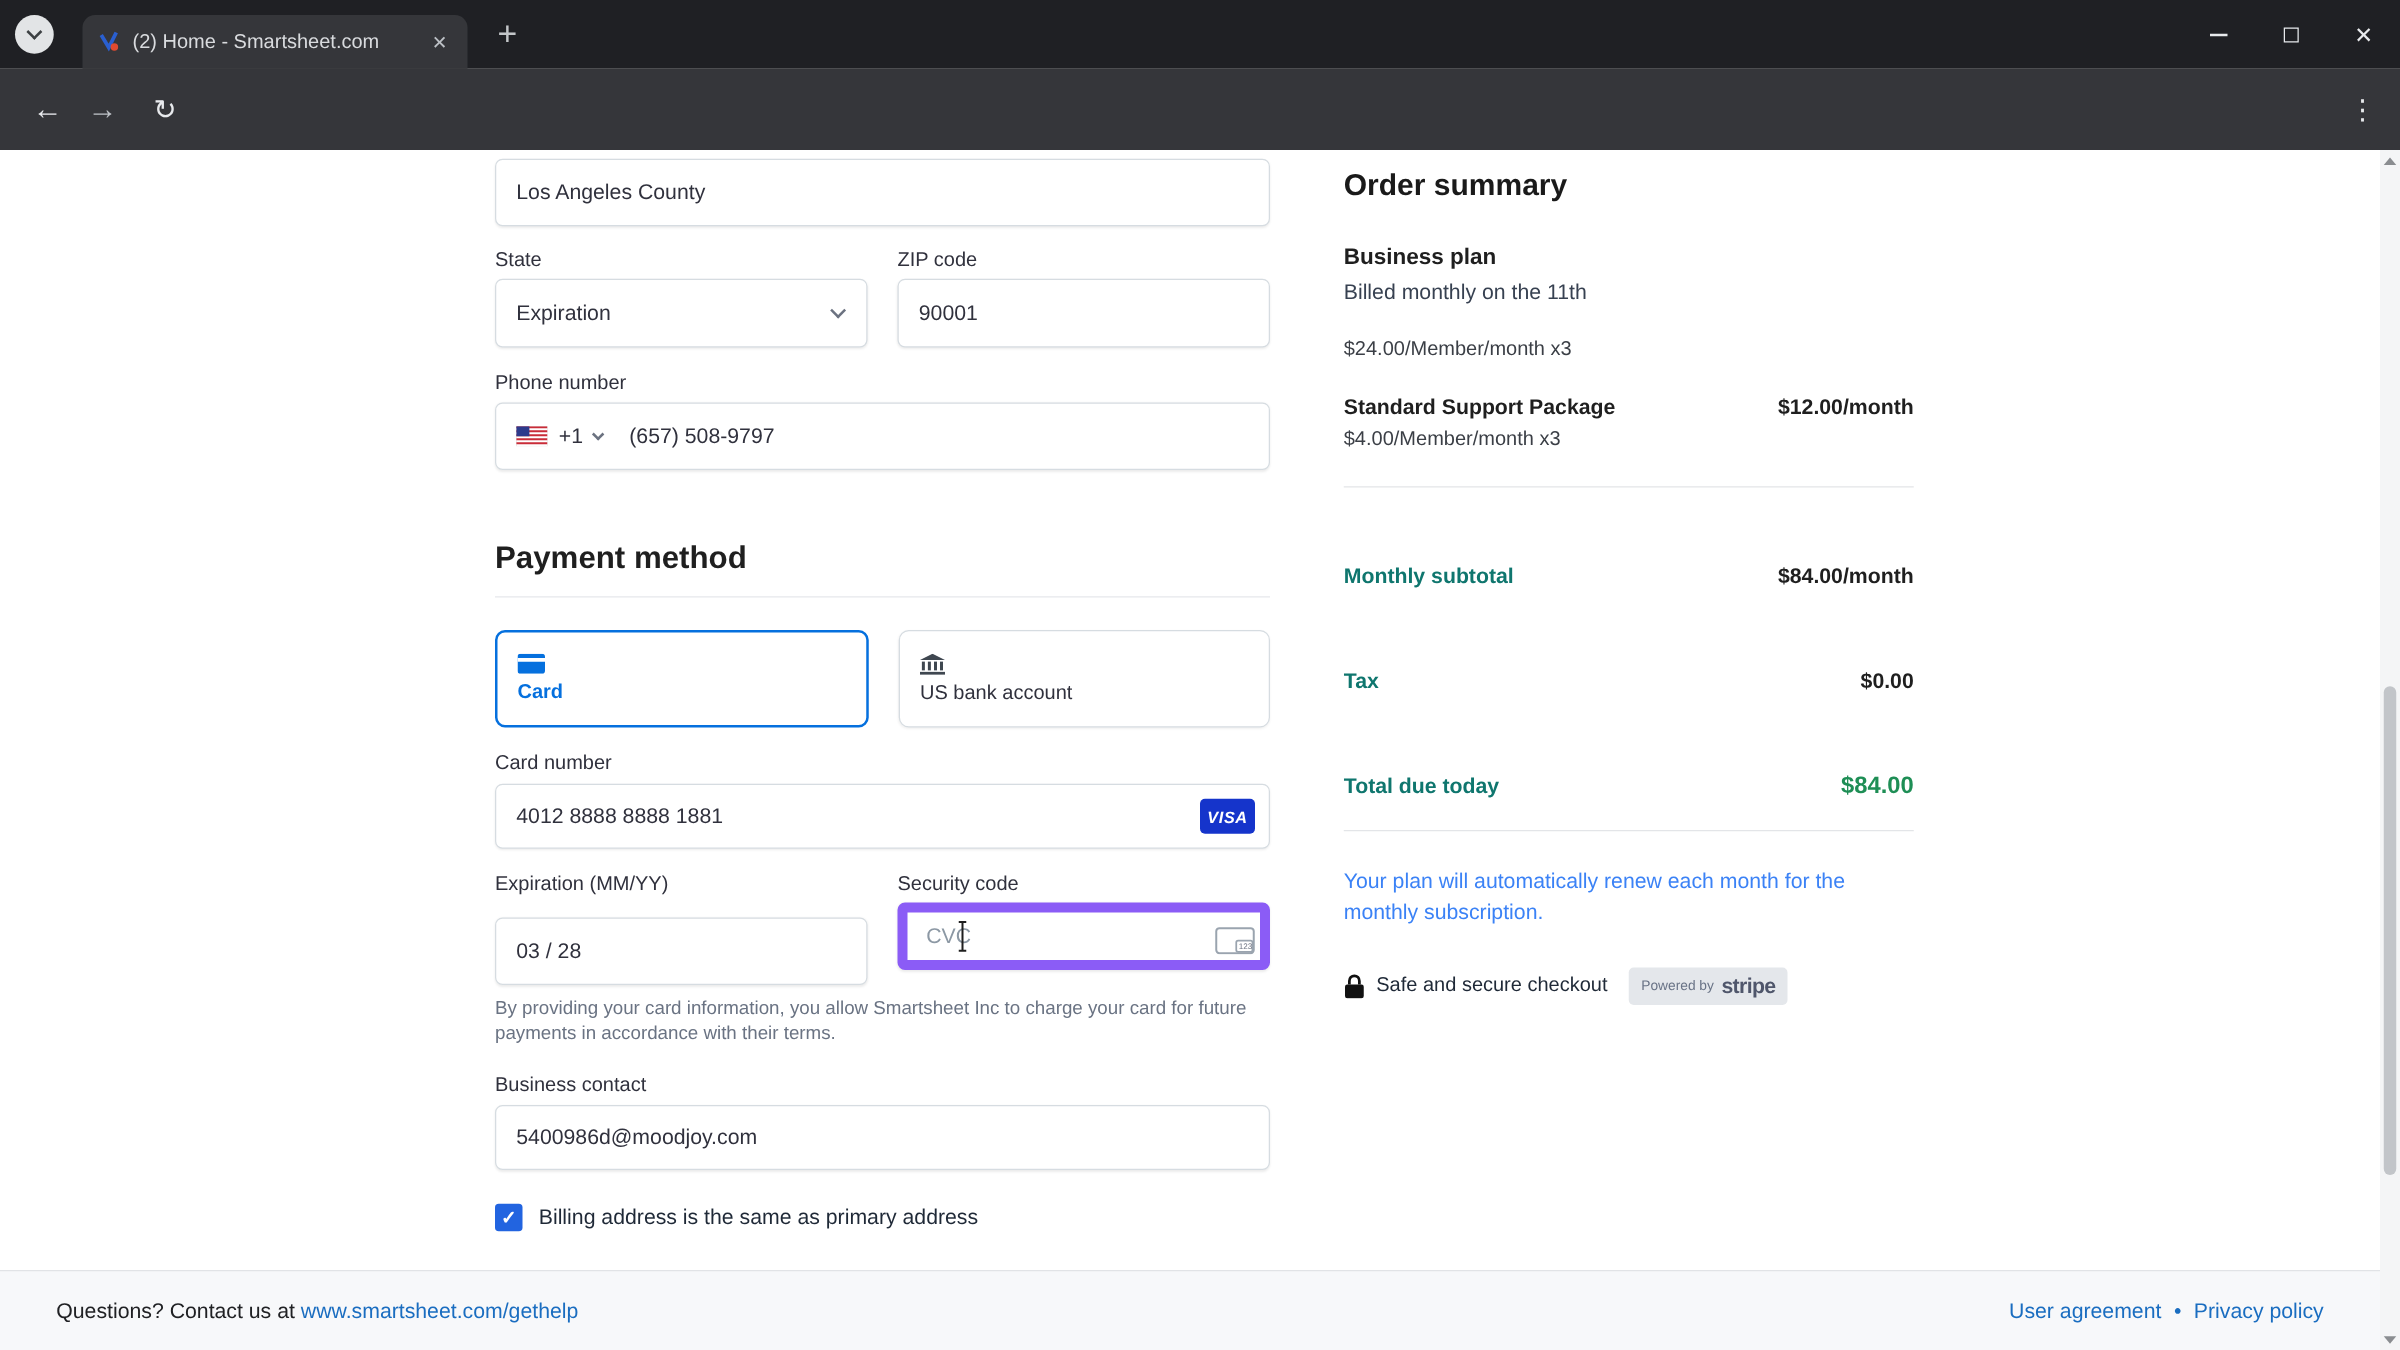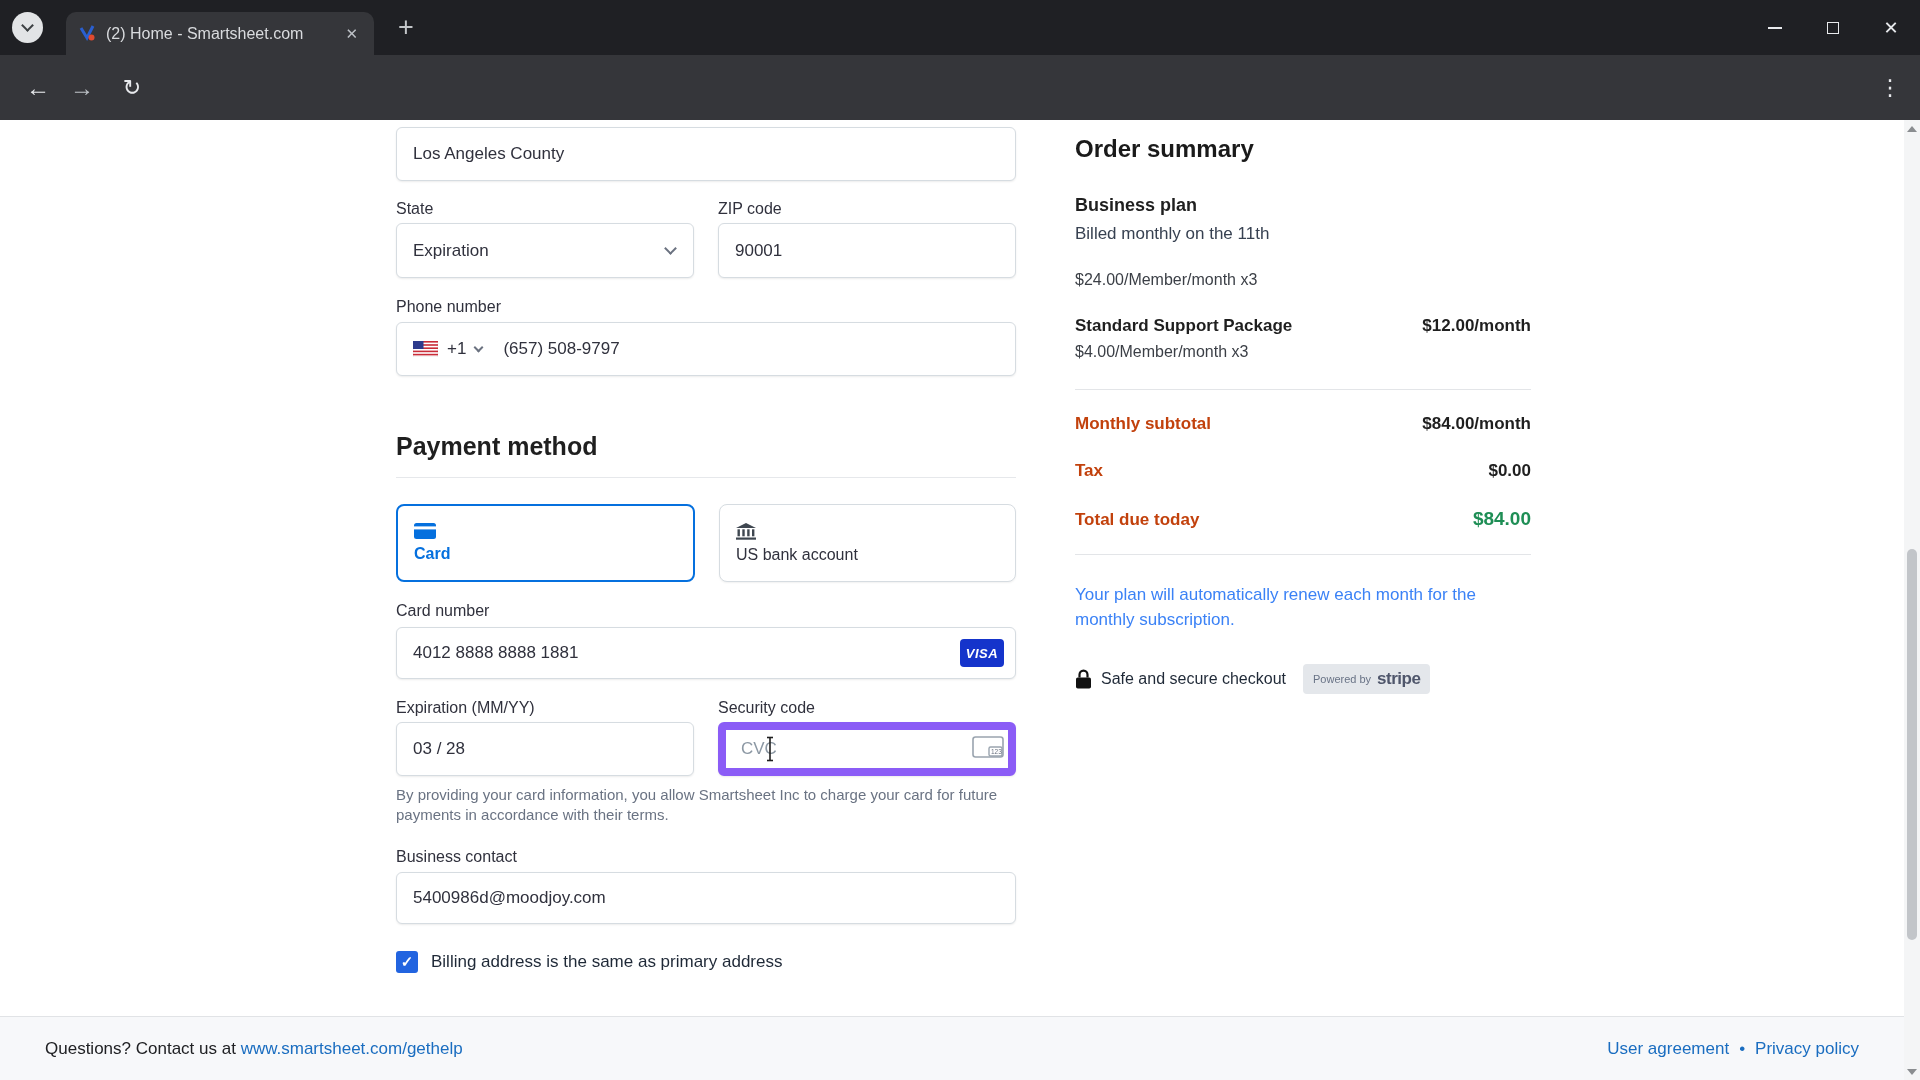--- a/index.html
+++ b/index.html
@@ -79,21 +79,21 @@
 
   .cardnum-label { margin-top:20px; }
   .cardnum-wrap { margin-top:7px; position:relative; }
   .cardnum-wrap input { height:52px; padding-right:74px; }
   .visa { position:absolute; right:12px; top:50%; transform:translateY(-50%); width:44px; height:28px;
     background:#1534cb; border-radius:4px; color:#fff; display:flex; align-items:center; justify-content:center;
     font-size:13px; font-weight:700; font-style:italic; letter-spacing:0.5px; }
 
   .expcvc-labels { margin-top:20px; }
   .expcvc-inputs { margin-top:5px; }
-  .exp { height:54px; }
+  .exp { height:54px;margin-top:12px; }
   .cvc-wrap { position:relative; }
   .cvc { height:54px; border:8px solid #8b5cf6; padding:0 15px; }
   .cvc::placeholder { color:#8c98a4; }
   .cvc-icon { position:absolute; right:12px; top:50%; transform:translateY(-50%); }
   .ibeam { position:absolute; left:46px; top:14px; }
 
   .terms { margin-top:9px; font-size:15px; line-height:1.35; color:#6a7383; }
 
   .billing-label { margin-top:22px; }
   .billing { margin-top:6px; height:52px; }
@@ -108,21 +108,21 @@
   .sum-title { margin-top:15px; font-size:24px; font-weight:700; color:#1a1a1a; }
   .plan-name { margin-top:32px; font-size:18px; font-weight:700; color:#1f1f1f; }
   .plan-billing { margin-top:8px; font-size:17px; color:#374151; }
   .sum-item { margin-top:27px; }
   .sum-row { display:flex; justify-content:space-between; align-items:baseline; }
   .sum-item .i-name { font-size:17px; font-weight:700; color:#1f1f1f; }
   .sum-item .i-price { font-size:17px; font-weight:700; color:#1f1f1f; }
   .sum-item .i-detail { margin-top:7px; font-size:16px; color:#3b3f46; }
   .sum-div { margin-top:28px; height:1px; background:#e3e5e8; }
   .tot-row { margin-top:24px; }
-  .tot-label { font-size:17px; font-weight:700; color:#c2410c; }
+  .tot-label { font-size:17px; font-weight:700; color:#0f766e;margin-top:37px; }
   .tot-value { font-size:17px; font-weight:700; color:#1f1f1f; }
   .total-green { color:#1e8e55; font-size:19px; }
   .renewal { margin-top:28px; font-size:17px; line-height:1.45; color:#3b82f6; }
   .sum-buttons { margin-top:36px; display:flex; gap:18px; }
   .btn-back { width:118px; height:48px; background:#e9eaeb; border:none; border-radius:4px;
     font-family:"Liberation Sans",sans-serif; font-size:16px; font-weight:600; color:#1f2937; cursor:pointer; }
   .btn-purchase { flex:1; height:48px; background:#1b8a57; border:none; border-radius:4px;
     font-family:"Liberation Sans",sans-serif; font-size:16px; font-weight:700; color:#fff; cursor:pointer; }
   .secure-row { margin-top:32px; display:flex; align-items:center; gap:9px; }
   .secure-text { font-size:16px; color:#1f2937; }

